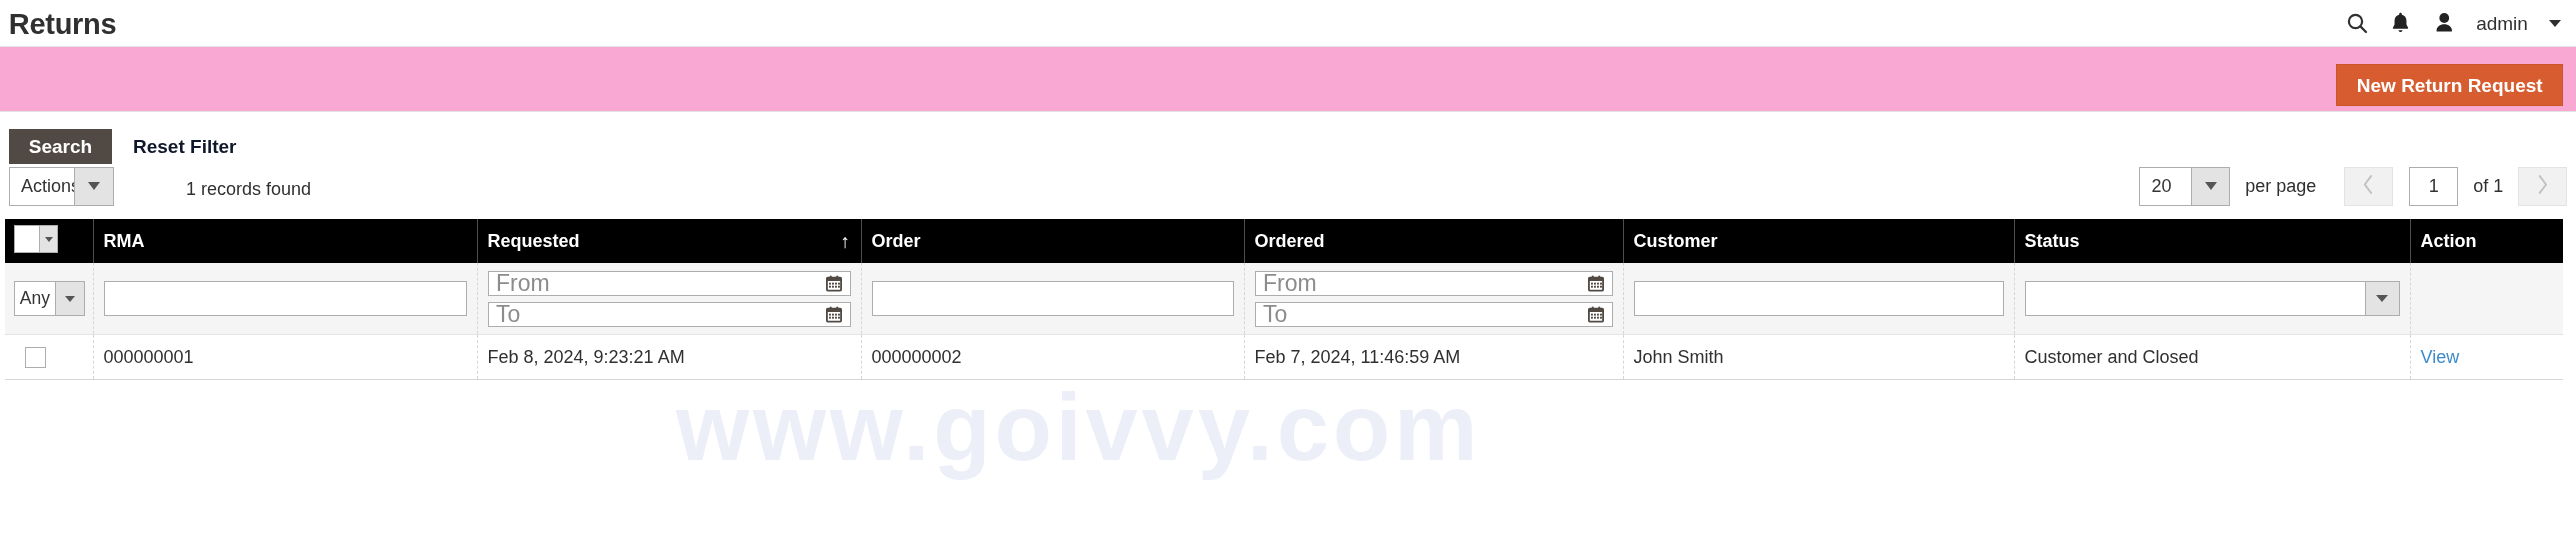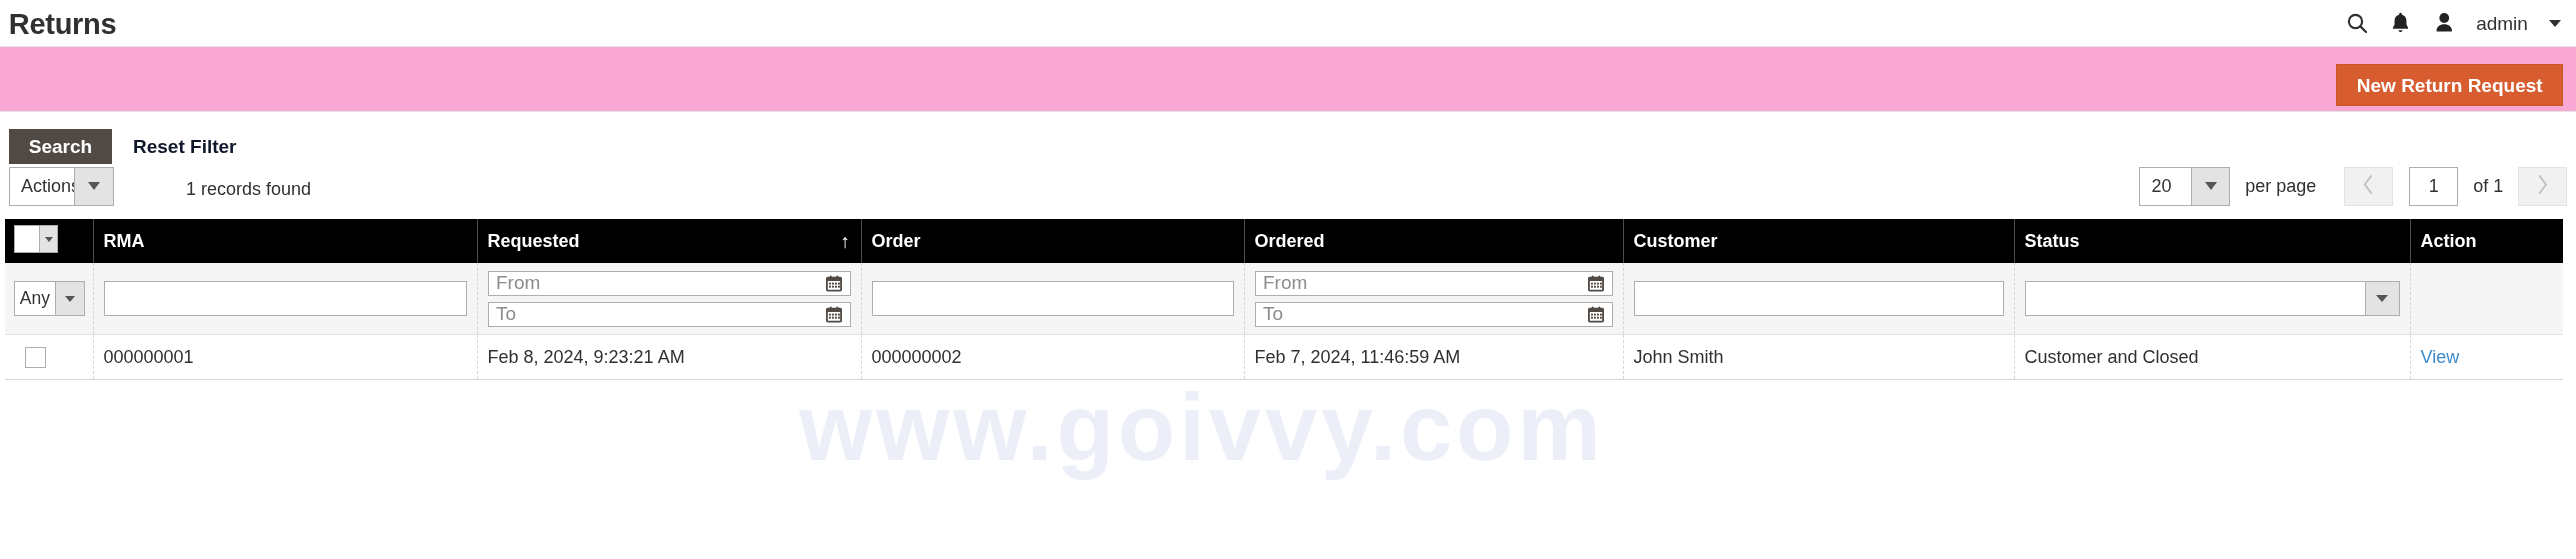--- a/index.html
+++ b/index.html
@@ -13,21 +13,20 @@
     overflow: hidden;
     position: relative;
   }
 
   
   #watermark {
     position: absolute;
     left: 676px;
     top: 374px;
     width: 1052px;
-    text-align: center;
     font-size: 94px;
     font-weight: 700;
     letter-spacing: 3.8px;
     color: #5c6ac4;
     opacity: 0.11;
     pointer-events: none;
     z-index: 5;
     white-space: nowrap;
     font-family: "Liberation Sans", sans-serif;
   }
@@ -333,21 +332,21 @@
     position: relative;
     width: 100%;
     margin-bottom: 6.3px;
   }
   .date-field:last-child { margin-bottom: 0; }
   .date-field input {
     width: 100%;
     height: 25px;
     border: 0.6px solid #adadad;
     background: #ffffff;
-    font-size: 19px;
+    font-size: 23px;
     color: #333333;
     padding: 0 39px 0 7.5px;
     font-family: "Liberation Sans", sans-serif;
   }
   .date-field input::placeholder { color: #8c8c8c; }
   .cal-btn {
     position: absolute;
     right: 5.6px;
     top: 50%;
     transform: translateY(-50%);

